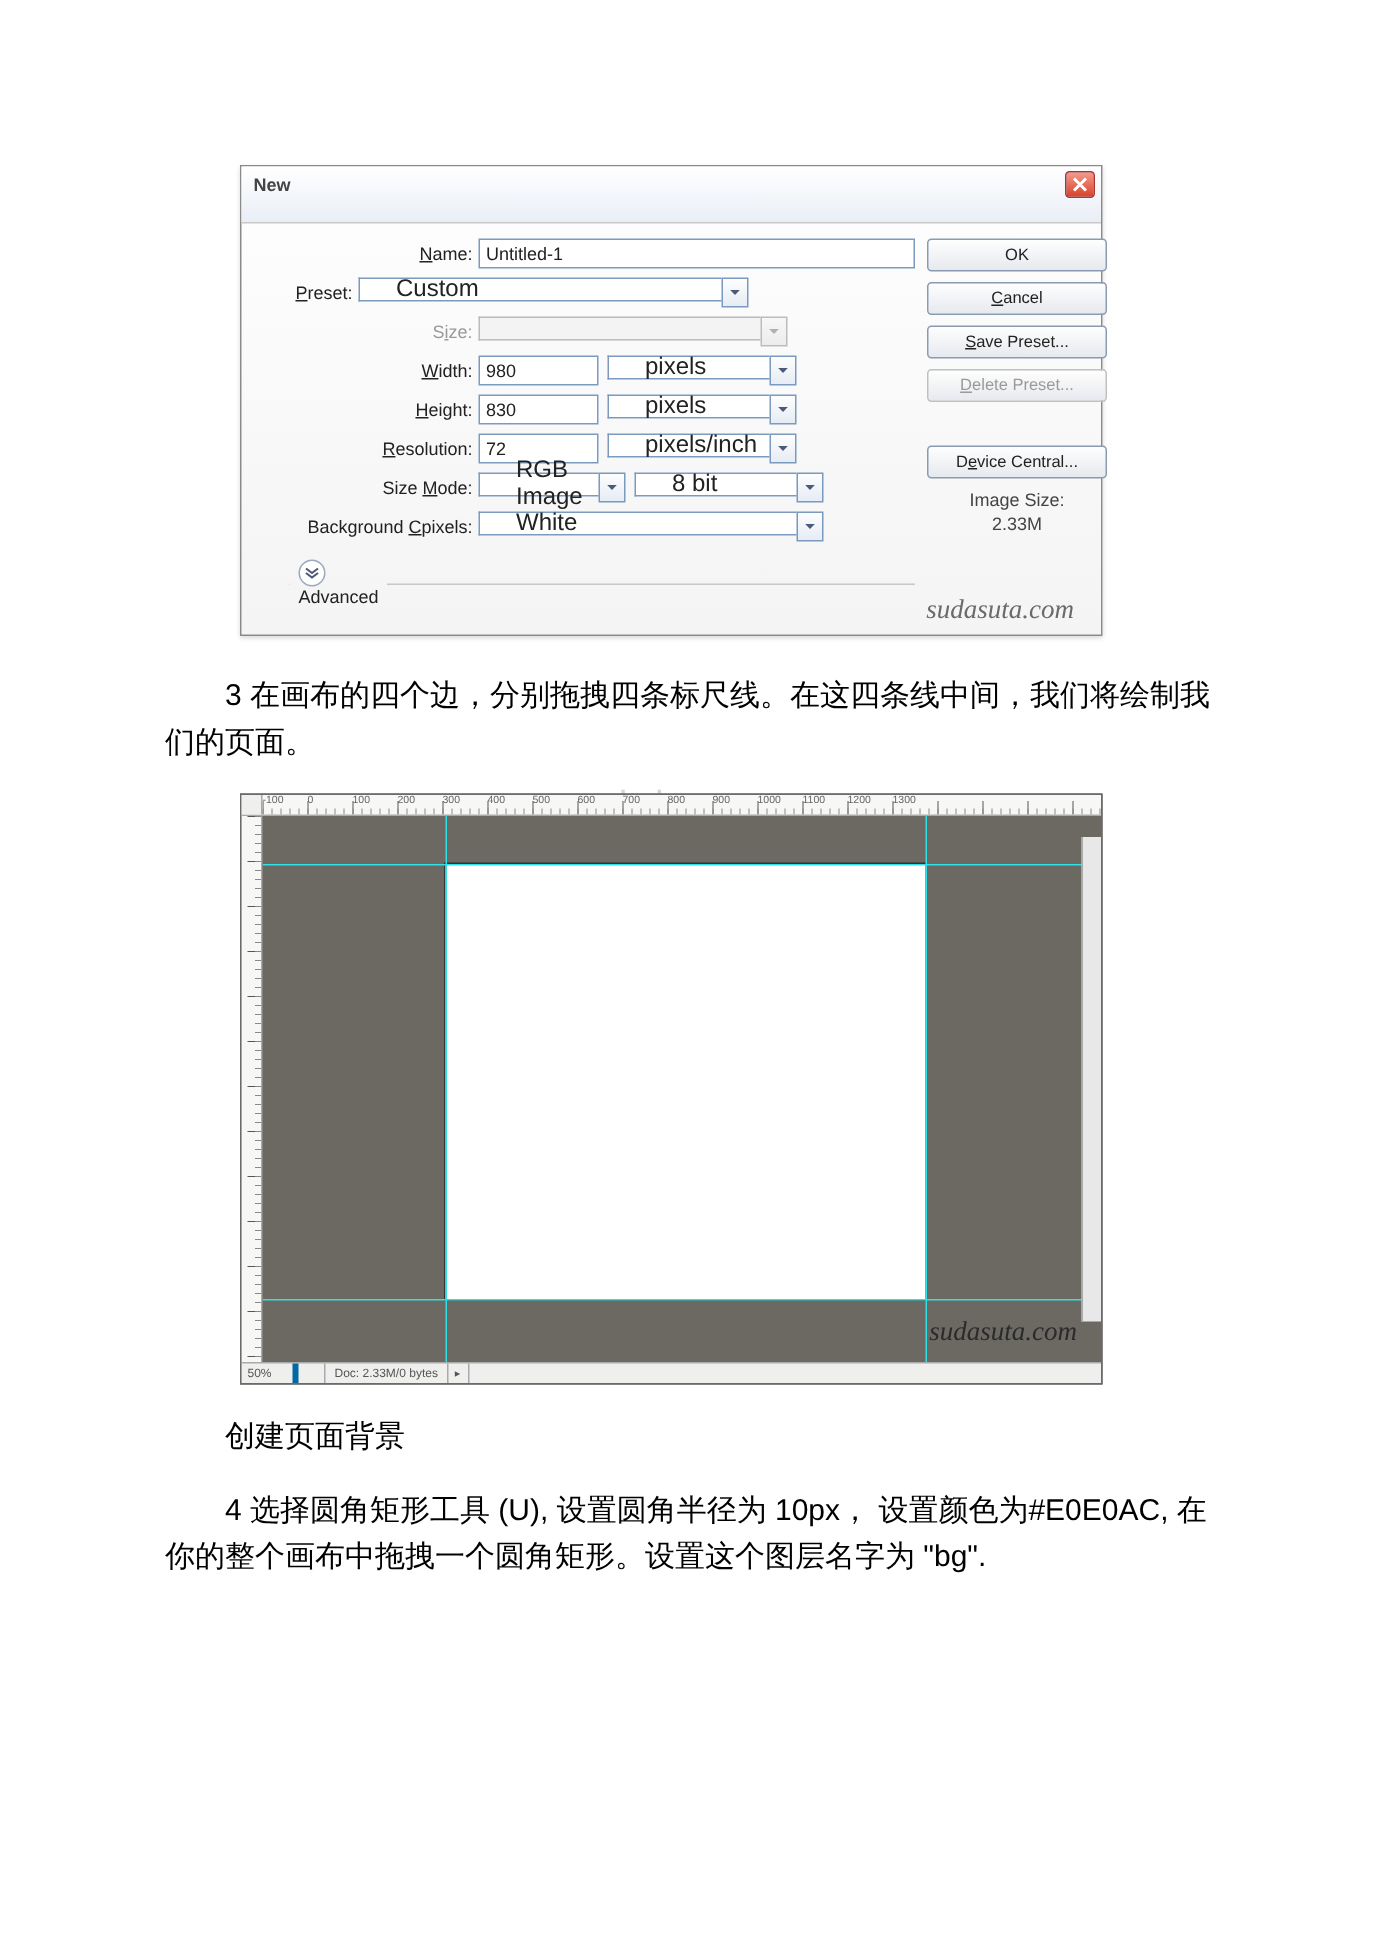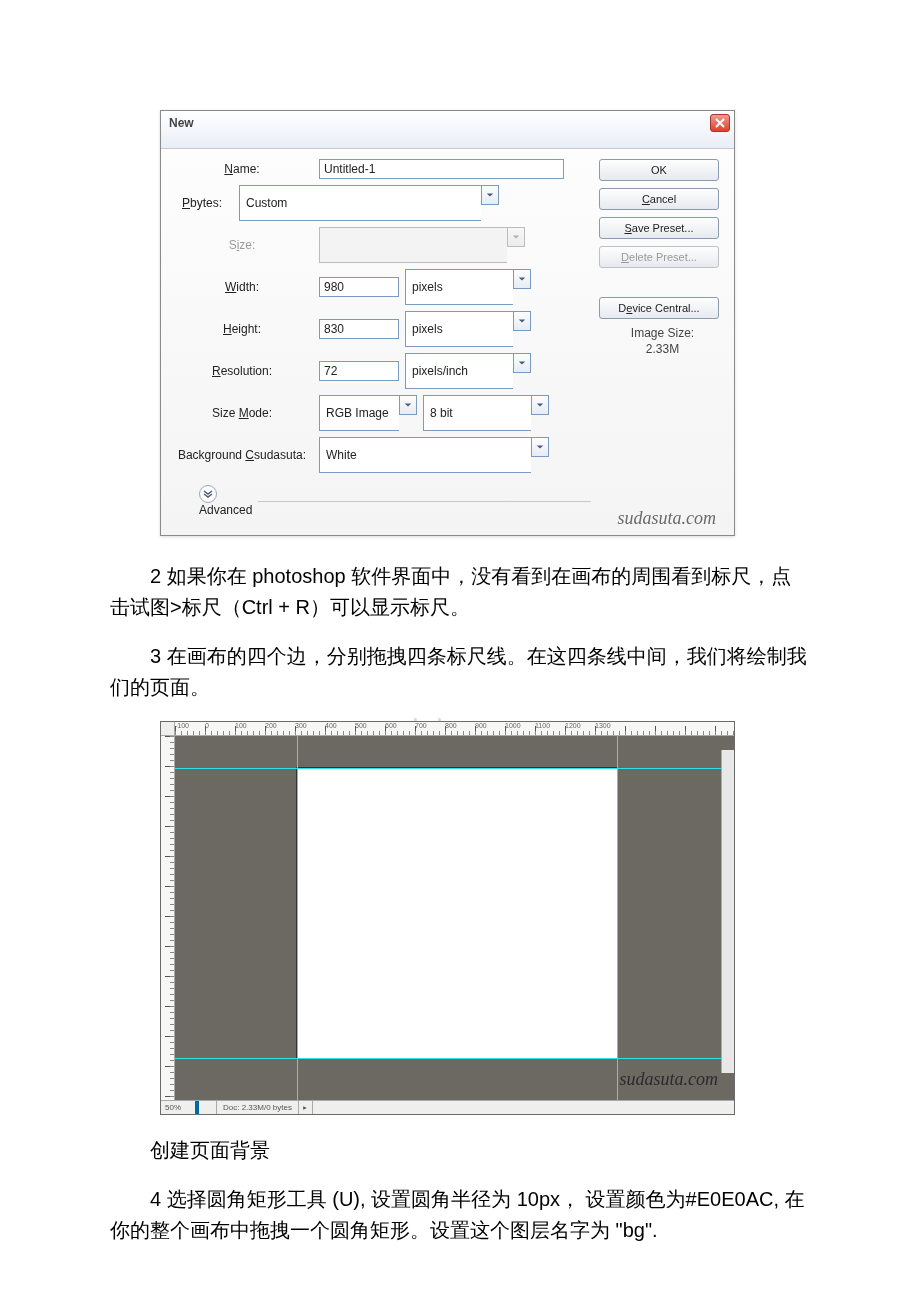--- a/index.html
+++ b/index.html
@@ -59,46 +59,46 @@
     width: 135px;
     padding-left: 8px;
   }
   .row {
     display: flex;
     align-items: center;
     margin-bottom: 6px;
   }
   .lbl {
     width: 150px;
-    text-align: center;
+    text-align: right;
     padding-right: 4px;
     color: #222;
   }
   .lbl .u { text-decoration: underline; }
   .input, .select {
     height: 20px;
     border: 1px solid #7a9ac0;
     background: #fff;
     font-size: 12px;
     padding: 0 4px;
     color: #222;
   }
-  .input.name { width: 245px; }
+  .input.name { width: 291px; }
   .sel-wrap {
     display: inline-flex;
     align-items: stretch;
   }
   .sel-body {
     border: 1px solid #7a9ac0;
     border-right: none;
     background: #fff;
-    height: 36px;
+    height: 16px;
     display: flex; align-items: center;
-    padding: 0 6px;
-    font-size: 12px;
+    padding: 0 24px;
+    font-size: 16px;
   }
   .sel-body.disabled { background: #f3f3f3; color: #9a9a9a; border-color:#bcbcbc; }
   .sel-arrow {
     width: 18px; height: 20px;
     border: 1px solid #7a9ac0;
     background: linear-gradient(#fdfdfd,#e6ecf5);
     display:flex;align-items:center;justify-content:center;
     cursor: pointer;
   }
   .sel-arrow.disabled { border-color:#bcbcbc; background:linear-gradient(#f7f7f7,#ececec); }
@@ -323,21 +323,21 @@
     </div>
     <div class="ps-body">
       <div class="ps-left">
 
         <div class="row">
           <div class="lbl"><span class="u">N</span><span>ame:</span></div>
           <input class="input name" value="Untitled-1" style="">
         </div>
 
         <div class="row">
-          <div class="lbl" style="width:70px"><span class="u">P</span><span>bytes:</span></div>
+          <div class="lbl" style="width:70px"><span class="u">P</span><span>reset:</span></div>
           <div class="sel-wrap w-preset">
             <div class="sel-body" style="width:242px">Custom</div>
             <div class="sel-arrow">
                 <svg viewBox="0 0 10 10">
                   <path d="M1 3 L5 7 L9 3 Z"></path>
                 </svg>
               </div>
           </div>
         </div>
 
@@ -410,21 +410,21 @@
             <div class="sel-body">8 bit</div>
             <div class="sel-arrow">
                 <svg viewBox="0 0 10 10">
                   <path d="M1 3 L5 7 L9 3 Z"></path>
                 </svg>
               </div>
           </div>
         </div>
 
         <div class="row">
-          <div class="lbl"><span>Background </span><span class="u">C</span><span>sudasuta:</span></div>
+          <div class="lbl"><span>Background </span><span class="u">C</span><span>pixels:</span></div>
           <div class="sel-wrap w-bg">
             <div class="sel-body">White</div>
             <div class="sel-arrow">
                 <svg viewBox="0 0 10 10">
                   <path d="M1 3 L5 7 L9 3 Z"></path>
                 </svg>
               </div>
           </div>
         </div>
 
@@ -449,21 +449,20 @@
         <div class="gap"></div>
         <div class="ps-btn"><span>D</span><span class="u">e</span><span>vice Central...</span></div>
         <div class="img-size-lbl">Image Size:</div>
         <div class="img-size-val">2.33M</div>
       </div>
 
       <div class="watermark1">sudasuta.com</div>
     </div>
   </div>
 
-  <p class="para">2 如果你在 photoshop 软件界面中，没有看到在画布的周围看到标尺，点击试图&gt;标尺（Ctrl + R）可以显示标尺。</p>
   <p class="para">3 在画布的四个边，分别拖拽四条标尺线。在这四条线中间，我们将绘制我们的页面。</p>
 
   <div class="ps-canvas-wrap">
     <div class="bg-watermark">www.bdoox.com</div>
     <div class="ps-canvas">
       <div class="ruler-h">
         <div class="corner"></div>
         <div class="ticks">
           <div class="nums" id="ruler-nums">
               <span>-100</span>

